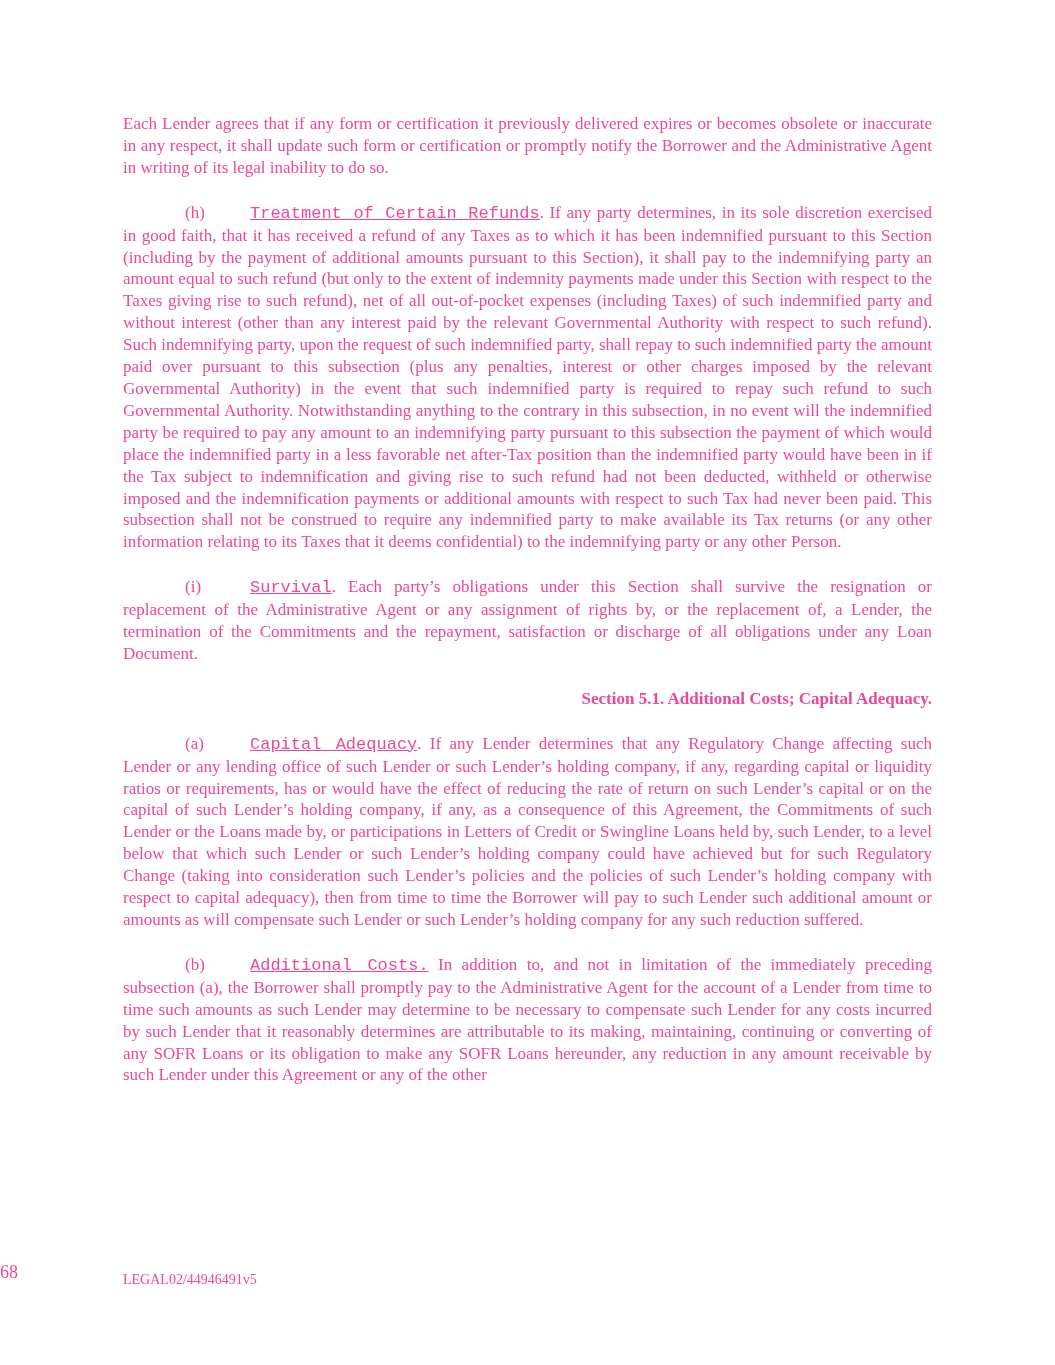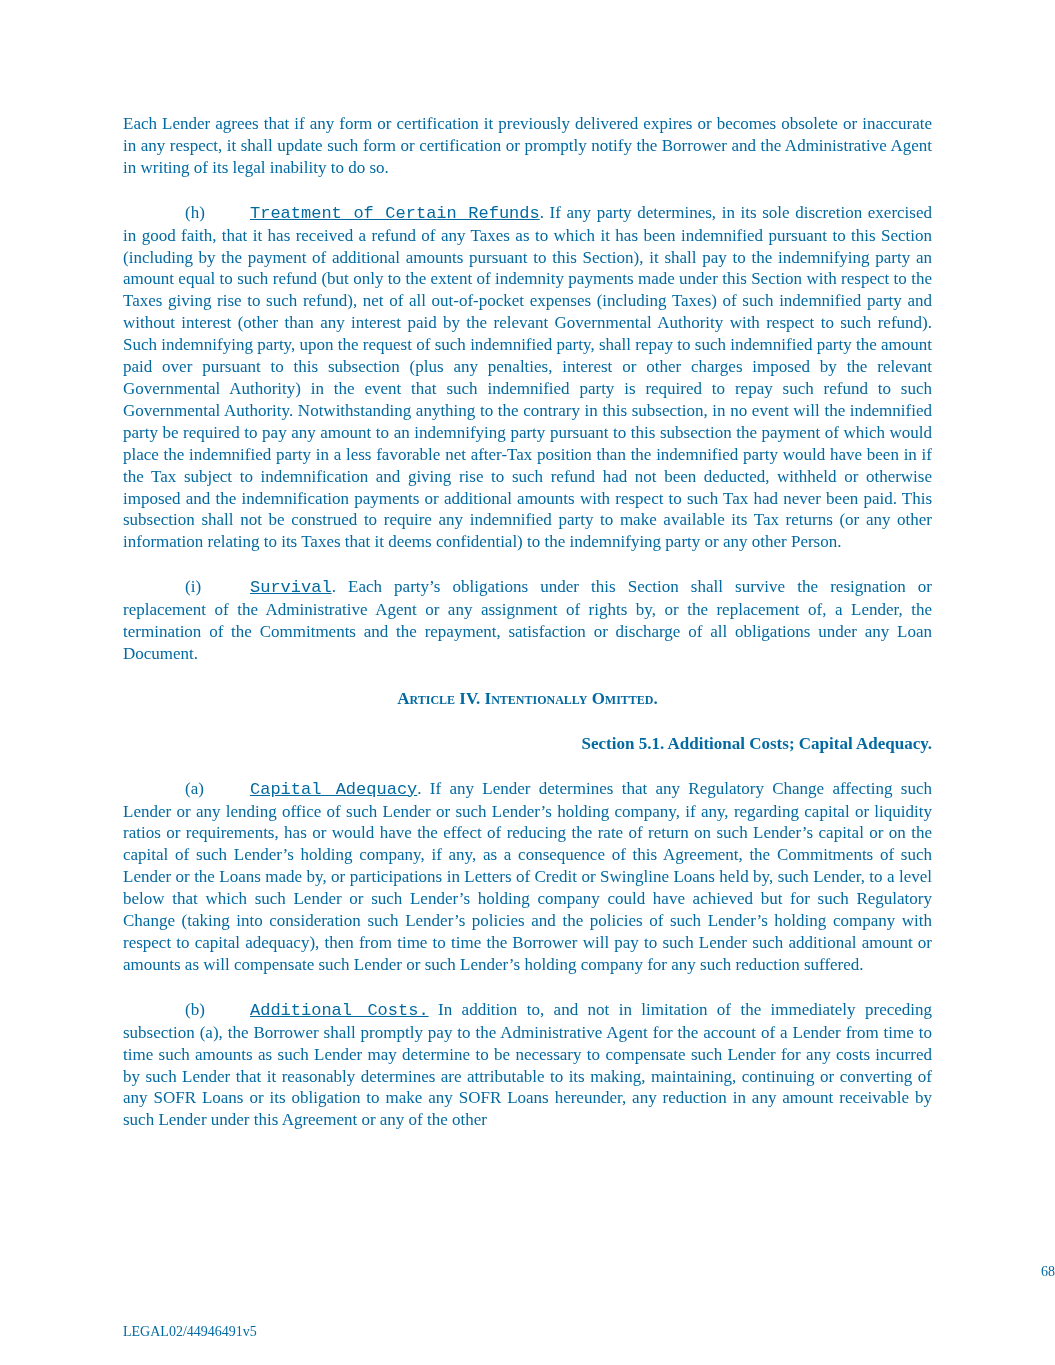--- a/index.html
+++ b/index.html
@@ -5,21 +5,21 @@
   html, body {
     margin: 0;
     padding: 0;
     background: #ffffff;
   }
   .page {
     position: relative;
     width: 1055px;
     height: 1365px;
     background: #ffffff;
-    color: #0369a1;
+    color: #ec4899;
     font-family: "Liberation Serif", serif;
     font-size: 17px;
     line-height: 21.9px;
     overflow: hidden;
   }
   .content {
     position: absolute;
     left: 123px;
     top: 113px;
     width: 809px;
@@ -53,45 +53,44 @@
     text-align: right;
     font-size: 17px;
     font-weight: bold;
     line-height: 21.9px;
   }
   .page-number {
     position: absolute;
     left: 0;
     top: 1264px;
     width: 100%;
-    text-align: right;
-    font-size: 14px;
+    text-align: left;
+    font-size: 18px;
     line-height: 16px;
   }
   .doc-id {
     position: absolute;
     left: 123px;
-    top: 1324px;
+    top: 1272px;
     font-size: 14px;
     line-height: 16px;
   }
 </style>
 </head>
 <body>
 
 <div class="page">
   <div class="content">
 
     <p class="para">Each Lender agrees that if any form or certification it previously delivered expires or becomes obsolete or inaccurate in any respect, it shall update such form or certification or promptly notify the Borrower and the Administrative Agent in writing of its legal inability to do so.</p>
 
     <p class="para sub"><span class="tab-label">(h)</span><span class="u">Treatment of Certain Refunds</span><span>.</span> <span>If any party determines, in its sole discretion exercised in good faith, that it has received a refund of any Taxes as to which it has been indemnified pursuant to this Section (including by the payment of additional amounts pursuant to this Section), it shall pay to the indemnifying party an amount equal to such refund (but only to the extent of indemnity payments made under this Section with respect to the Taxes giving rise to such refund), net of all out-of-pocket expenses (including Taxes) of such indemnified party and without interest (other than any interest paid by the relevant Governmental Authority with respect to such refund).  Such indemnifying party, upon the request of such indemnified party, shall repay to such indemnified party the amount paid over pursuant to this subsection (plus any penalties, interest or other charges imposed by the relevant Governmental Authority) in the event that such indemnified party is required to repay such refund to such Governmental Authority.  Notwithstanding anything to the contrary in this subsection, in no event will the indemnified party be required to pay any amount to an indemnifying party pursuant to this subsection the payment of which would place the indemnified party in a less favorable net after-Tax position than the indemnified party would have been in if the Tax subject to indemnification and giving rise to such refund had not been deducted, withheld or otherwise imposed and the indemnification payments or additional amounts with respect to such Tax had never been paid.  This subsection shall not be construed to require any indemnified party to make available its Tax returns (or any other information relating to its Taxes that it deems confidential) to the indemnifying party or any other Person.</span></p>
 
     <p class="para sub"><span class="tab-label">(i)</span><span class="u">Survival</span><span>.</span> <span>Each party’s obligations under this Section shall survive the resignation or replacement of the Administrative Agent or any assignment of rights by, or the replacement of, a Lender, the termination of the Commitments and the repayment, satisfaction or discharge of all obligations under any Loan Document.</span></p>
 
-    <h2 class="article">Article IV.  Intentionally Omitted.</h2>
 
 
     <h3 class="section">Section 5.1.  Additional Costs; Capital Adequacy.</h3>
 
     <p class="para sub"><span class="tab-label">(a)</span><span class="u">Capital Adequacy</span><span>.</span> <span>If any Lender determines that any Regulatory Change affecting such Lender or any lending office of such Lender or such Lender’s holding company, if any, regarding capital or liquidity ratios or requirements, has or would have the effect of reducing the rate of return on such Lender’s capital or on the capital of such Lender’s holding company, if any, as a consequence of this Agreement, the Commitments of such Lender or the Loans made by, or participations in Letters of Credit or Swingline Loans held by, such Lender, to a level below that which such Lender or such Lender’s holding company could have achieved but for such Regulatory Change (taking into consideration such Lender’s policies and the policies of such Lender’s holding company with respect to capital adequacy), then from time to time the Borrower will pay to such Lender such additional amount or amounts as will compensate such Lender or such Lender’s holding company for any such reduction suffered.</span></p>
 
     <p class="para sub"><span class="tab-label">(b)</span><span class="u">Additional Costs.</span><span></span> <span>In addition to, and not in limitation of the immediately preceding subsection (a), the Borrower shall promptly pay to the Administrative Agent for the account of a Lender from time to time such amounts as such Lender may determine to be necessary to compensate such Lender for any costs incurred by such Lender that it reasonably determines are attributable to its making, maintaining, continuing or converting of any SOFR Loans or its obligation to make any SOFR Loans hereunder, any reduction in any amount receivable by such Lender under this Agreement or any of the other</span></p>
 
   </div>
 

